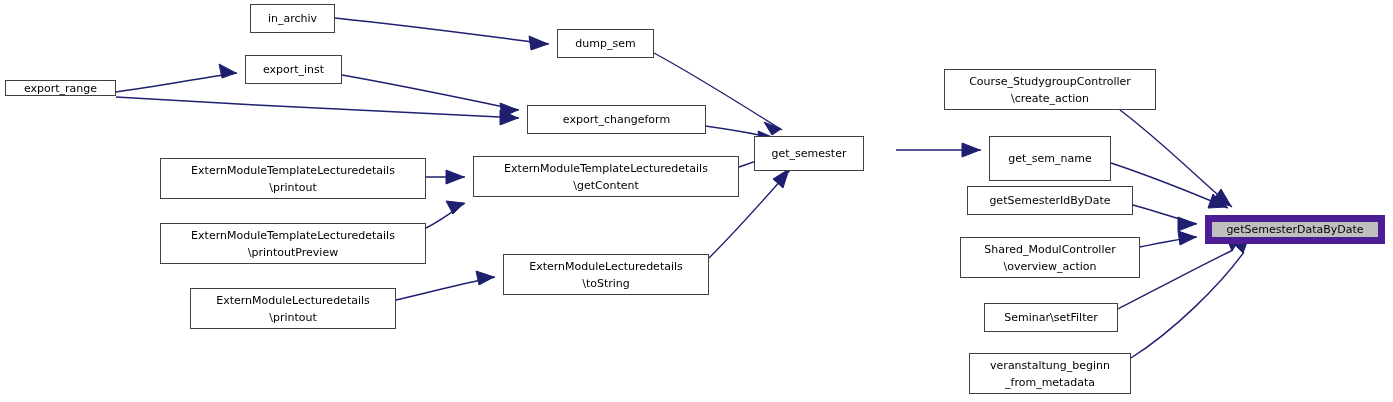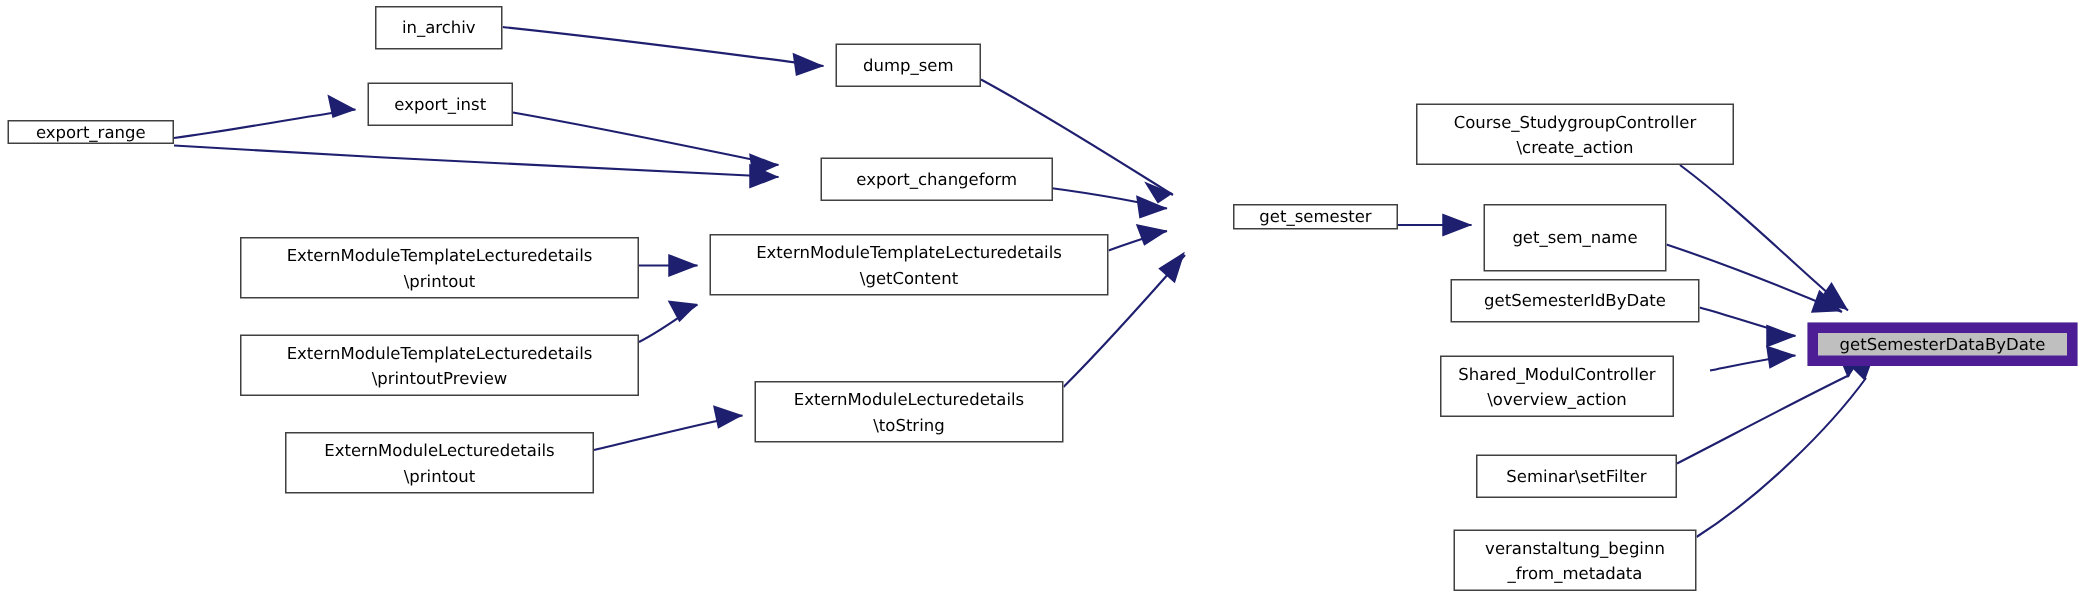--- a/index.html
+++ b/index.html
@@ -94,37 +94,37 @@
       <polygon points="1232,251 1243,234 1227,239" fill="#1f1f70" stroke="#1f1f70" stroke-width="1"></polygon>
       <path d="M 1131,358 C 1175,330 1220,285 1244,252" fill="none" stroke="#1f1f70" stroke-width="1.4"></path>
       <polygon points="1243,253 1250,234 1234,244" fill="#1f1f70" stroke="#1f1f70" stroke-width="1"></polygon>
     </svg>
 
   <div id="nodes-layer">
       <div class="node" style="left: 5px; top: 80px; width: 111px; height: 16px;"><span class="label">export_range</span></div>
       <div class="node" style="left: 250px; top: 4px; width: 85px; height: 29px;"><span class="label">in_archiv</span></div>
       <div class="node" style="left: 245px; top: 55px; width: 97px; height: 29px;"><span class="label">export_inst</span></div>
       <div class="node" style="left: 557px; top: 29px; width: 97px; height: 29px;"><span class="label">dump_sem</span></div>
-      <div class="node" style="left: 547px; top: 105px; width: 155px; height: 29px;"><span class="label">export_changeform</span></div>
+      <div class="node" style="left: 527px; top: 105px; width: 179px; height: 29px;"><span class="label">export_changeform</span></div>
       <div class="node" style="left: 160px; top: 158px; width: 266px; height: 41px;"><span class="label">ExternModuleTemplateLecturedetails
 \printout</span></div>
       <div class="node" style="left: 473px; top: 156px; width: 266px; height: 41px;"><span class="label">ExternModuleTemplateLecturedetails
 \getContent</span></div>
       <div class="node" style="left: 160px; top: 223px; width: 266px; height: 41px;"><span class="label">ExternModuleTemplateLecturedetails
 \printoutPreview</span></div>
       <div class="node" style="left: 503px; top: 254px; width: 206px; height: 41px;"><span class="label">ExternModuleLecturedetails
 \toString</span></div>
       <div class="node" style="left: 190px; top: 288px; width: 206px; height: 41px;"><span class="label">ExternModuleLecturedetails
 \printout</span></div>
-      <div class="node" style="left: 822px; top: 136px; width: 110px; height: 17px;"><span class="label">get_semester</span></div>
+      <div class="node" style="left: 754px; top: 136px; width: 110px; height: 35px;"><span class="label">get_semester</span></div>
       <div class="node" style="left: 944px; top: 69px; width: 212px; height: 41px;"><span class="label">Course_StudygroupController
 \create_action</span></div>
       <div class="node" style="left: 989px; top: 136px; width: 122px; height: 45px; justify-content: flex-end;"><span class="label">get_sem_name</span></div>
       <div class="node" style="left: 967px; top: 186px; width: 166px; height: 29px;"><span class="label">getSemesterIdByDate</span></div>
-      <div class="node" style="left: 960px; top: 237px; width: 156px; height: 41px;"><span class="label">Shared_ModulController
+      <div class="node" style="left: 960px; top: 237px; width: 180px; height: 41px;"><span class="label">Shared_ModulController
 \overview_action</span></div>
       <div class="node" style="left: 984px; top: 303px; width: 134px; height: 29px;"><span class="label">Seminar\setFilter</span></div>
       <div class="node" style="left: 969px; top: 353px; width: 162px; height: 41px;"><span class="label">veranstaltung_beginn
 _from_metadata</span></div>
       <div class="node highlight" style="left: 1205px; top: 215px; width: 180px; height: 29px;"><span class="label">getSemesterDataByDate</span></div>
     </div>
 
 </div>
 
 </body></html>

